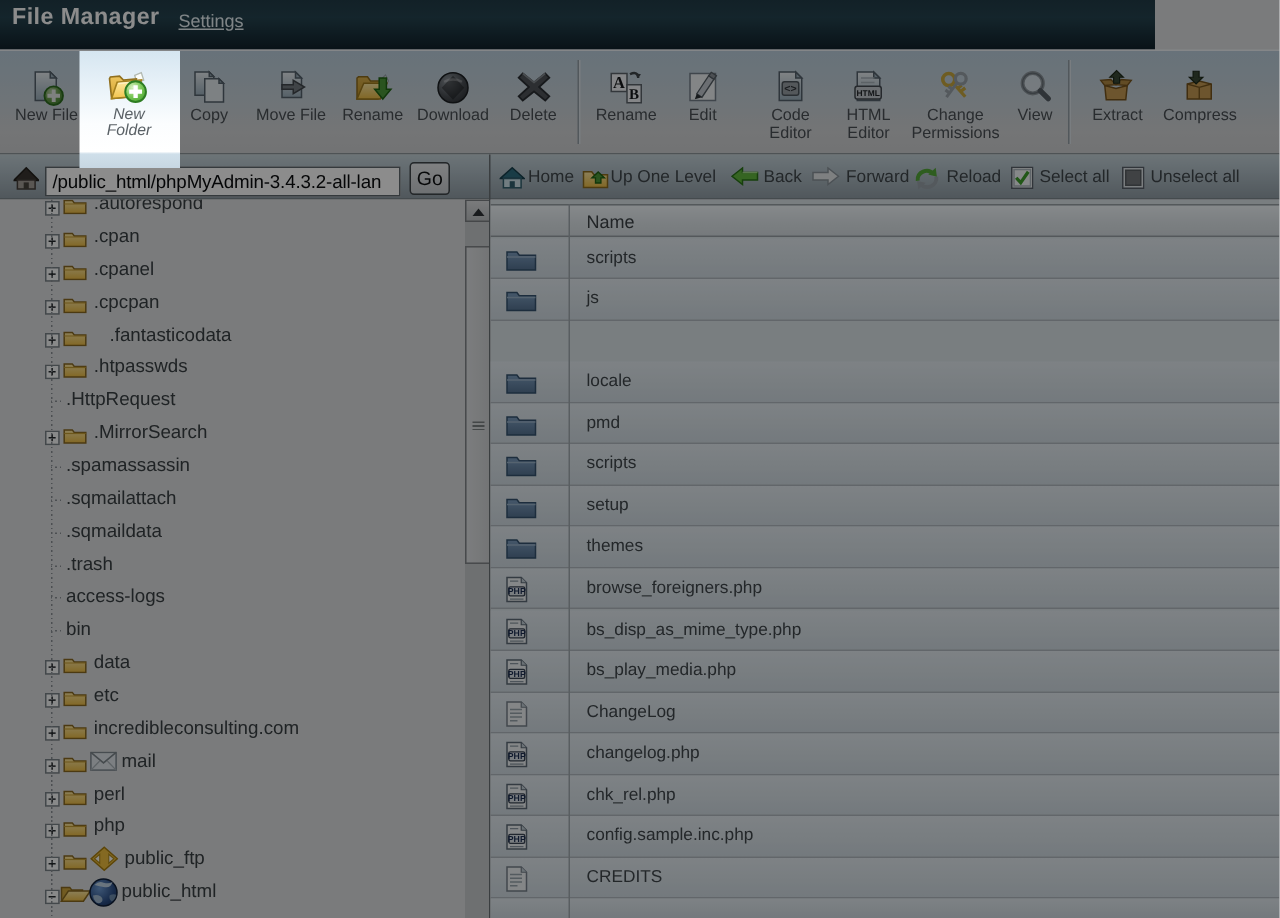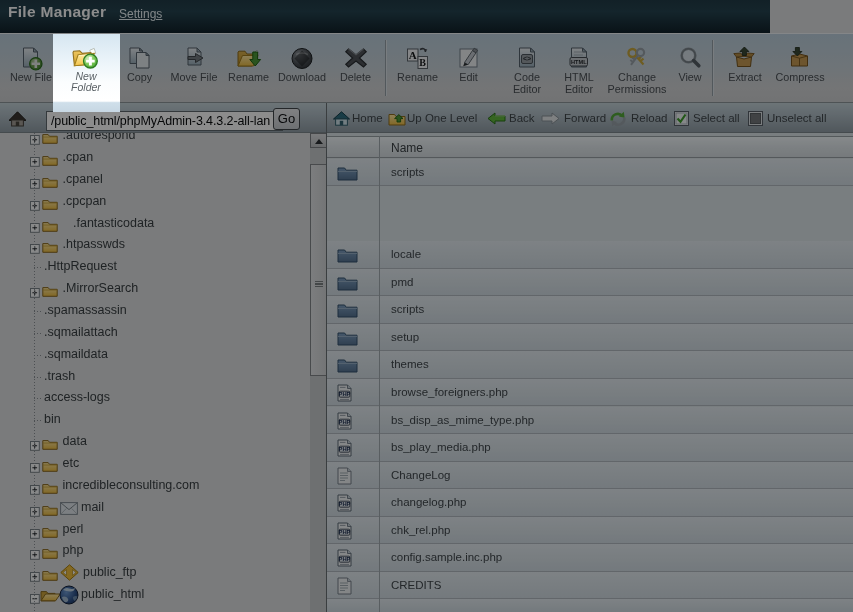--- a/index.html
+++ b/index.html
@@ -16,21 +16,21 @@
   background:linear-gradient(#bdd0de 0%, #c8d3da 45%, #d3d5d7 80%, #cfd1d3 100%);
   border-top:1px solid #f0f5f8; border-bottom:1px solid #8f979c; }
 .tlab { position:absolute; top:38px; width:90px; text-align:center;
   font-size:10.8px; line-height:11.5px; color:#4b5156; }
 .tsep { position:absolute; top:6px; height:56px; width:1px; background:#96a0a8;
   box-shadow:1px 0 0 #dde4e9; }
 .ticon { position:absolute; top:11px; }
 #addr { position:absolute; left:0; top:103px; width:853px; height:30px;
   background:linear-gradient(#c6d4da 0%, #b2c0c8 40%, #93a0a8 100%);
   border-bottom:1px solid #7f898f; }
-#pathbox { position:absolute; left:46px; top:8px; width:237px; height:20px;
+#pathbox { position:absolute; left:30px; top:8px; width:237px; height:20px;
   background:#ffffff; border:1px solid #5f686e;
   font-size:12.5px; color:#0a0c0e; line-height:18px; white-space:nowrap;
   overflow:hidden; padding-left:4px; letter-spacing:-0.1px; }
 #gobtn { position:absolute; left:273px; top:5px; width:27px; height:22px;
   background:linear-gradient(#e9ebed,#c9cdd1); border:1px solid #43484c;
   border-radius:3px; font-size:13px; color:#0e1012; text-align:center; line-height:20px; }
 .nlab { position:absolute; top:9px; font-size:11.5px; color:#40474c; }
 .nico { position:absolute; top:8px; }
 #tree { position:absolute; left:0; top:133px; width:326px; height:479px;
   background:#dfe1e2; overflow:hidden; }
@@ -473,20 +473,27 @@
     <div id="fhead">
       <span style="position:absolute;left:64px;top:4px">Name</span>
     </div>
     <div class="frow" style="top:25.5px;height:27.55px">
       <span class="ficon" style="top:6px"><svg width="21" height="16" viewBox="0 0 21 16">
           <path d="M1,3 h6.6 l1.6,2.2 h10.8 v9.8 h-19 z" fill="url(#bfold)" stroke="#35536f" stroke-width="1"></path>
           <path d="M1,6.4 h19" stroke="#9cb5cb" stroke-width="1"></path>
         </svg></span>
       <span class="fname">scripts</span>
     </div>
+    <div class="frow" style="top:53.0px;height:27.55px">
+      <span class="ficon" style="top:6px"><svg width="21" height="16" viewBox="0 0 21 16">
+          <path d="M1,3 h6.6 l1.6,2.2 h10.8 v9.8 h-19 z" fill="url(#bfold)" stroke="#35536f" stroke-width="1"></path>
+          <path d="M1,6.4 h19" stroke="#9cb5cb" stroke-width="1"></path>
+        </svg></span>
+      <span class="fname">js</span>
+    </div>
     <div class="frow" style="top:108.2px;height:27.55px">
       <span class="ficon" style="top:6px"><svg width="21" height="16" viewBox="0 0 21 16">
           <path d="M1,3 h6.6 l1.6,2.2 h10.8 v9.8 h-19 z" fill="url(#bfold)" stroke="#35536f" stroke-width="1"></path>
           <path d="M1,6.4 h19" stroke="#9cb5cb" stroke-width="1"></path>
         </svg></span>
       <span class="fname">locale</span>
     </div>
     <div class="frow" style="top:135.7px;height:27.55px">
       <span class="ficon" style="top:6px"><svg width="21" height="16" viewBox="0 0 21 16">
           <path d="M1,3 h6.6 l1.6,2.2 h10.8 v9.8 h-19 z" fill="url(#bfold)" stroke="#35536f" stroke-width="1"></path>

